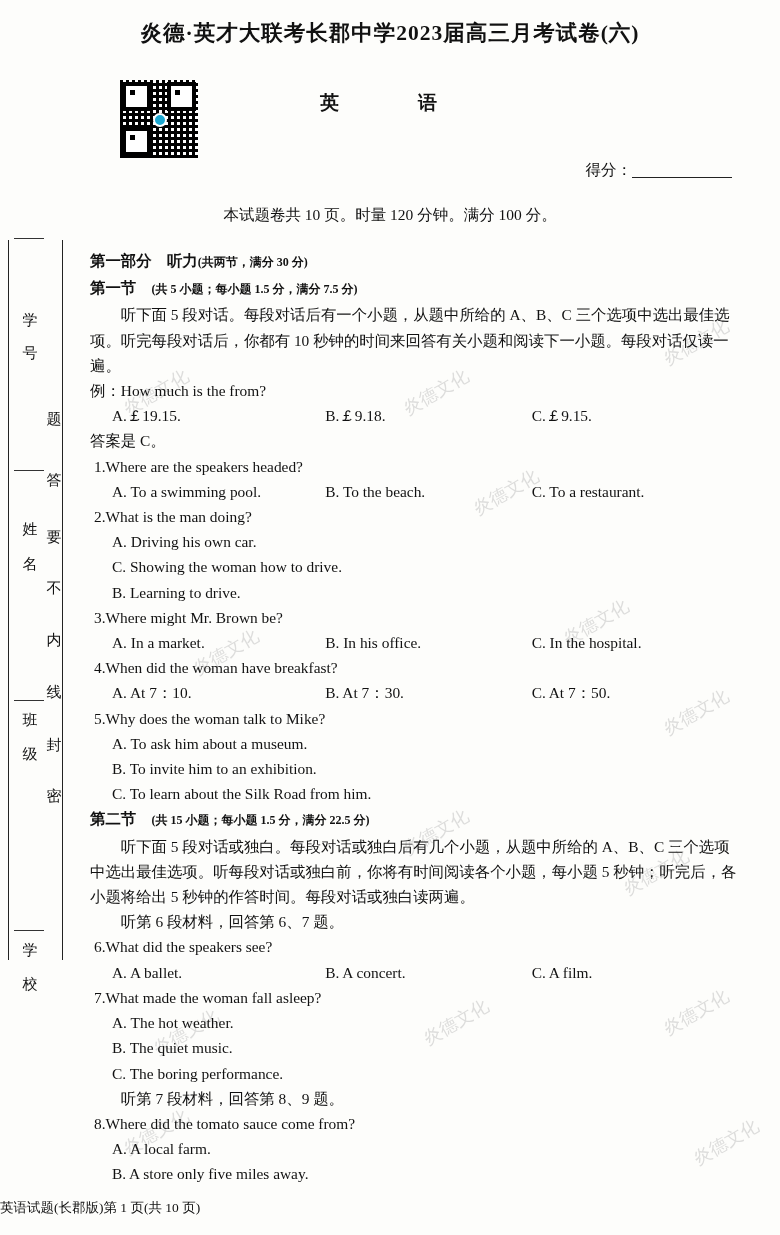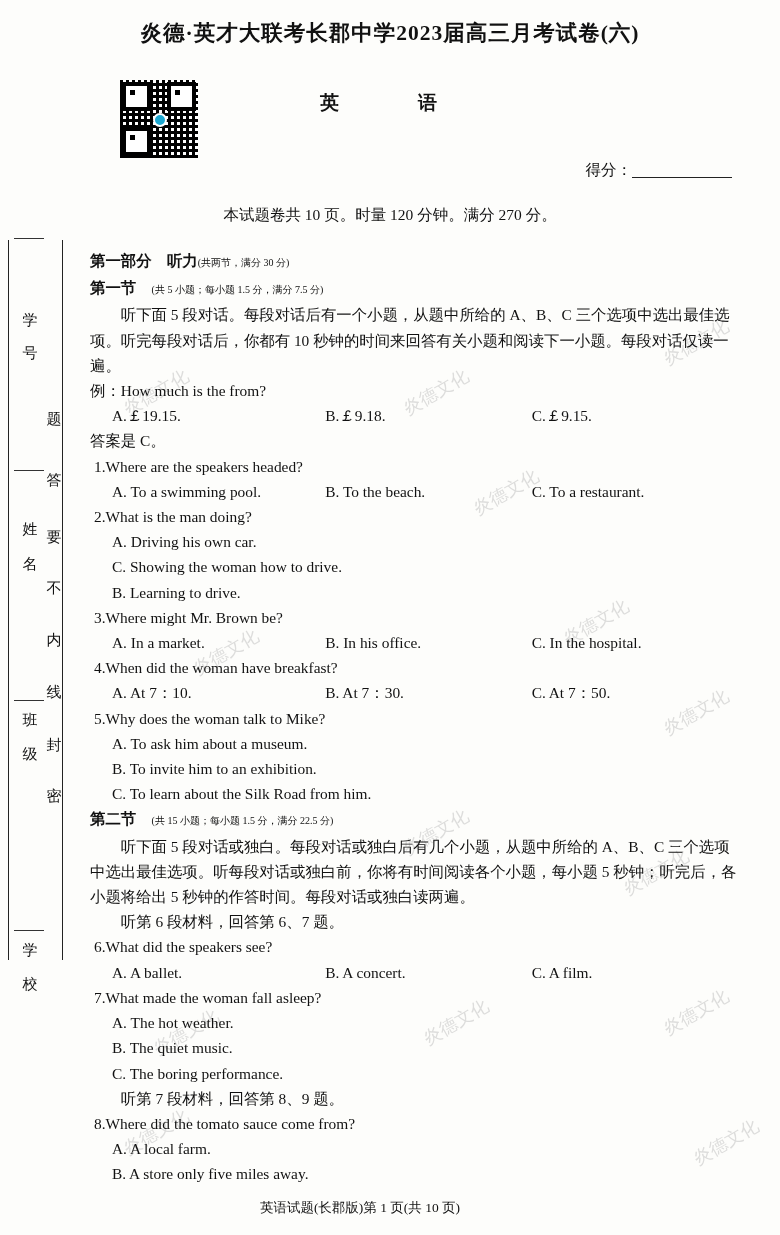--- a/index.html
+++ b/index.html
@@ -139,22 +139,22 @@
     left: 90px;
     top: 248px;
     width: 648px;
     font-size: 15.4px;
     line-height: 25.2px;
   }
   .body .sec-head {
     font-weight: bold;
   }
   .body .sec-head .small {
-    font-weight: normal;
-    font-size: 10px;
+    font-weight: bold;
+    font-size: 12px;
   }
   .p { margin: 0; }
   .indent2 { text-indent: 2em; }
   .opt-row {
     display: flex;
     width: 100%;
   }
   .opt-row .c1 { width: 215px; padding-left: 22px; box-sizing: border-box; }
   .opt-row .c2 { width: 215px; margin-left: 28px; }
   .opt-row .c3 { width: 215px; }
@@ -172,21 +172,20 @@
     pointer-events: none;
     user-select: none;
   }
 
   
   .footer {
     position: absolute;
     left: 0;
     bottom: 18px;
     width: 720px;
-    text-align: center;
     font-size: 13.5px;
   }
 </style>
 </head>
 <body>
 
 <div class="page">
 
   <div class="wm" style="left:120px; top:380px;">炎德文化</div>
   <div class="wm" style="left:400px; top:380px;">炎德文化</div>
@@ -211,21 +210,21 @@
     <div class="finder f3"></div>
     <div class="dot"></div>
   </div>
 
   <div class="subject">英　语</div>
 
   <div class="score-line">
     <span>得分：</span><span class="rule"></span>
   </div>
 
-  <div class="exam-note">本试题卷共 10 页。时量 120 分钟。满分 270 分。</div>
+  <div class="exam-note">本试题卷共 10 页。时量 120 分钟。满分 100 分。</div>
 
   <div class="left-strip">
     <div class="vline outer"></div>
     <div class="vline inner"></div>
     <div class="vdash" style="top:238px;"></div>
     <div class="vdash" style="top:470px;"></div>
     <div class="vdash" style="top:700px;"></div>
     <div class="vdash" style="top:930px;"></div>
     <div class="vtext col-a" style="top:300px;">学 号</div>
     <div class="vtext col-a" style="top:510px;">姓 名</div>

